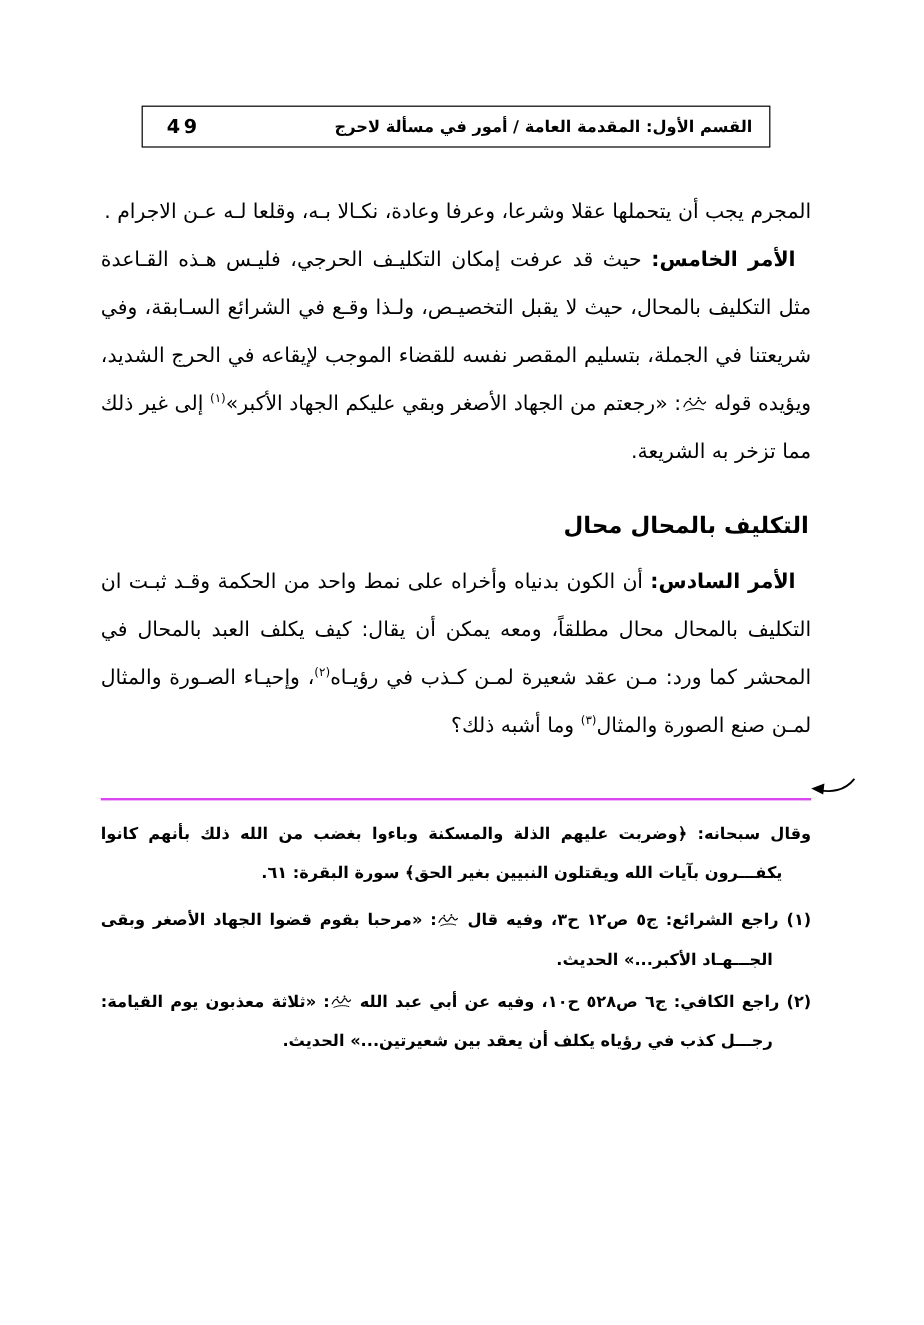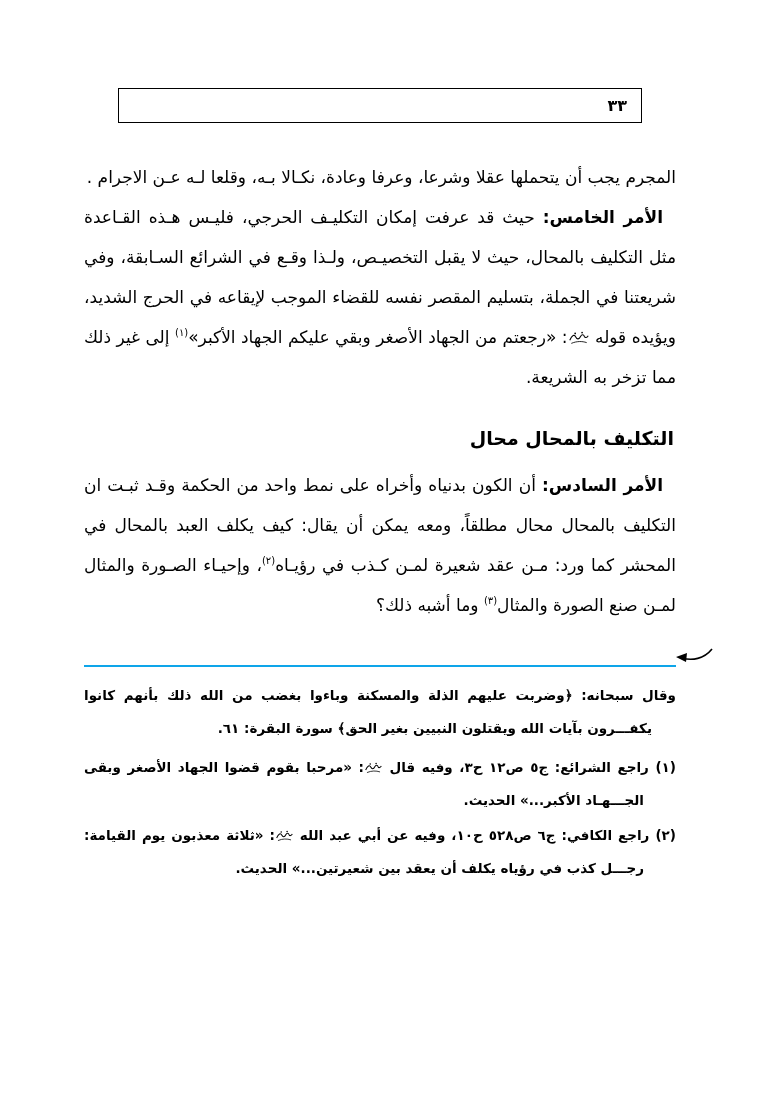--- a/index.html
+++ b/index.html
@@ -51,21 +51,21 @@
     line-height: 0;
     vertical-align: super;
     font-weight: normal;
   }
 
   .hon { display: inline-block; vertical-align: -2px; margin: 0 1px; }
   .hon svg { display: block; }
 
   .footnotes {
     margin-top: 40px;
-    border-top: 2px solid #0ea5e9;
+    border-top: 2px solid #d946ef;
     padding-top: 12px;
     position: relative;
   }
   .cont-arrow {
     position: absolute;
     top: -20px;
     right: -38px;
   }
   .fn {
     font-size: 13.5px;
@@ -85,21 +85,22 @@
   }
   .fn-item .hon svg { height: 12px; width: 17px; }
 </style>
 </head>
 <body>
 
 <div class="page" dir="rtl" lang="ar">
   <div class="content">
 
     <div class="header-box">
-      <span class="page-number">٣٣</span>
+      <span class="header-title">القسم الأول: المقدمة العامة / أمور في مسألة لاحرج</span>
+      <span class="page-number">49</span>
     </div>
 
     <p class="body-para para-intro">المجرم يجب أن يتحملها عقلا وشرعا، وعرفا وعادة، نكـالا بـه، وقلعا لـه عـن الاجرام .</p>
 
 
     <p class="body-para indented"><span class="lead">الأمر الخامس:</span><span> حيث قد عرفت إمكان التكليـف الحرجي، فليـس هـذه القـاعدة مثل التكليف بالمحال، حيث لا يقبل التخصيـص، ولـذا وقـع في الشرائع السـابقة، وفي شريعتنا في الجملة، بتسليم المقصر نفسه للقضاء الموجب لإيقاعه في الحرج الشديد، ويؤيده قوله </span><span class="hon"><svg viewBox="0 0 26 18" width="20" height="14" aria-hidden="true">
             <path d="M1 12 c3 -7 6 -8 8 -4 c1.5 3 4 3 6 -1 c1.5 -3 4 -3 5 0 c0.8 2 3 2 5 -1" fill="none" stroke="#000" stroke-width="1.4"></path>
             <path d="M3 16 c7 -3 14 -3 20 -1" fill="none" stroke="#000" stroke-width="1.1"></path>
             <circle cx="8" cy="3" r="1.1" fill="#000"></circle>
             <circle cx="17" cy="2" r="1.1" fill="#000"></circle>

